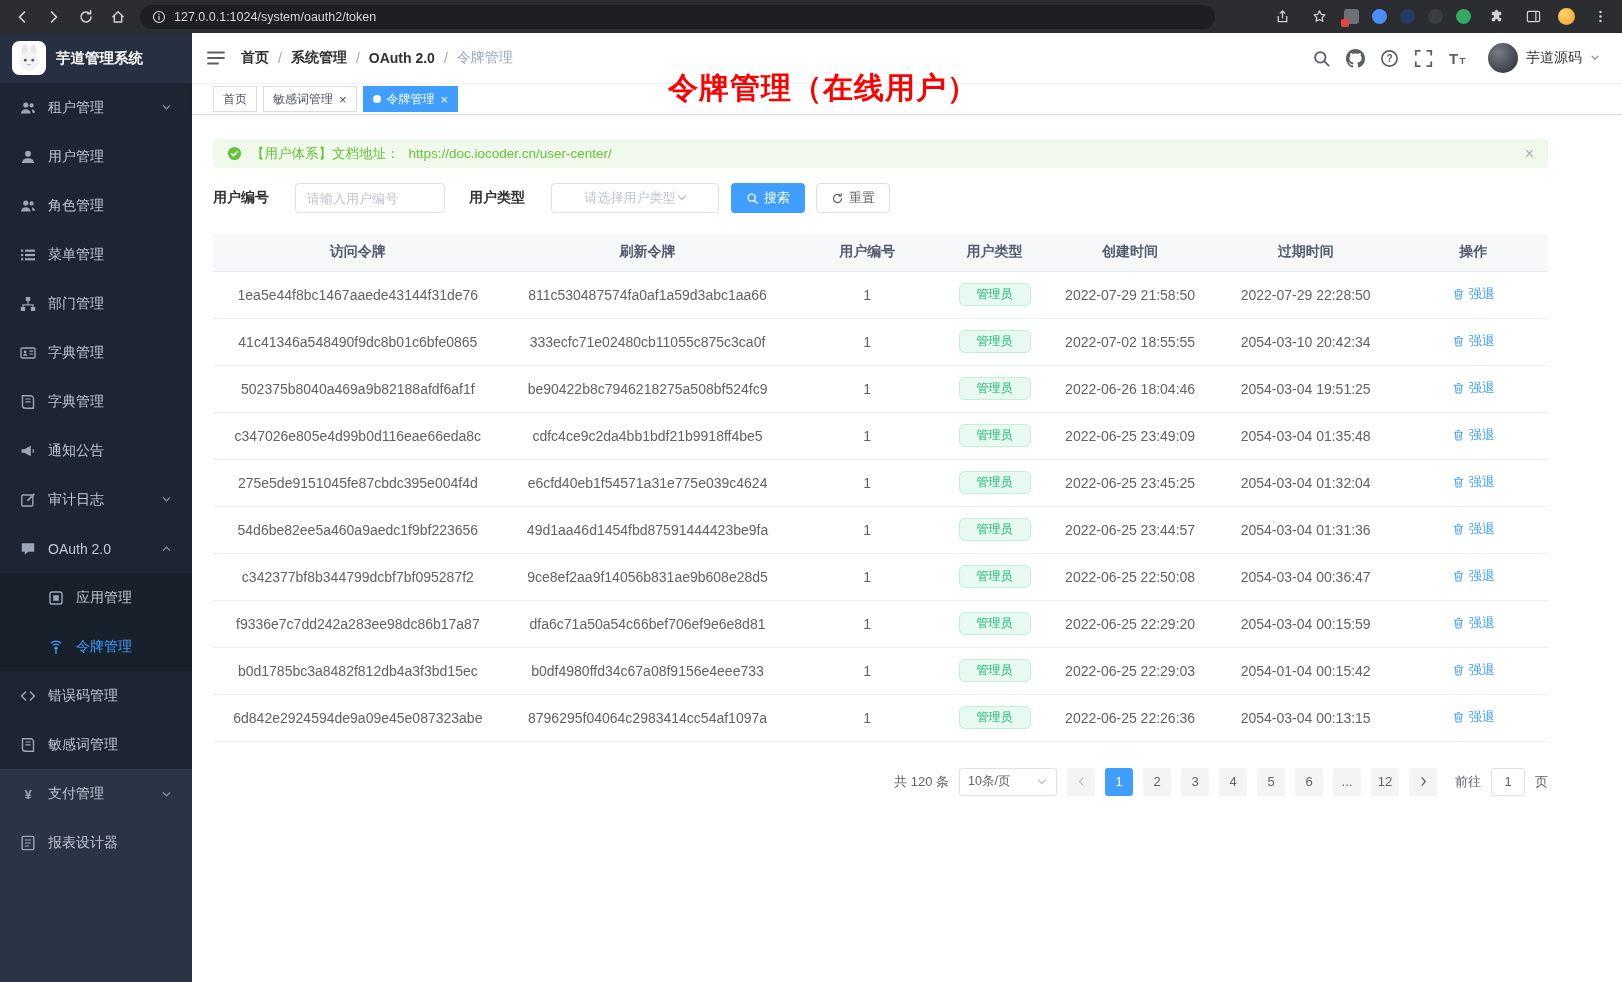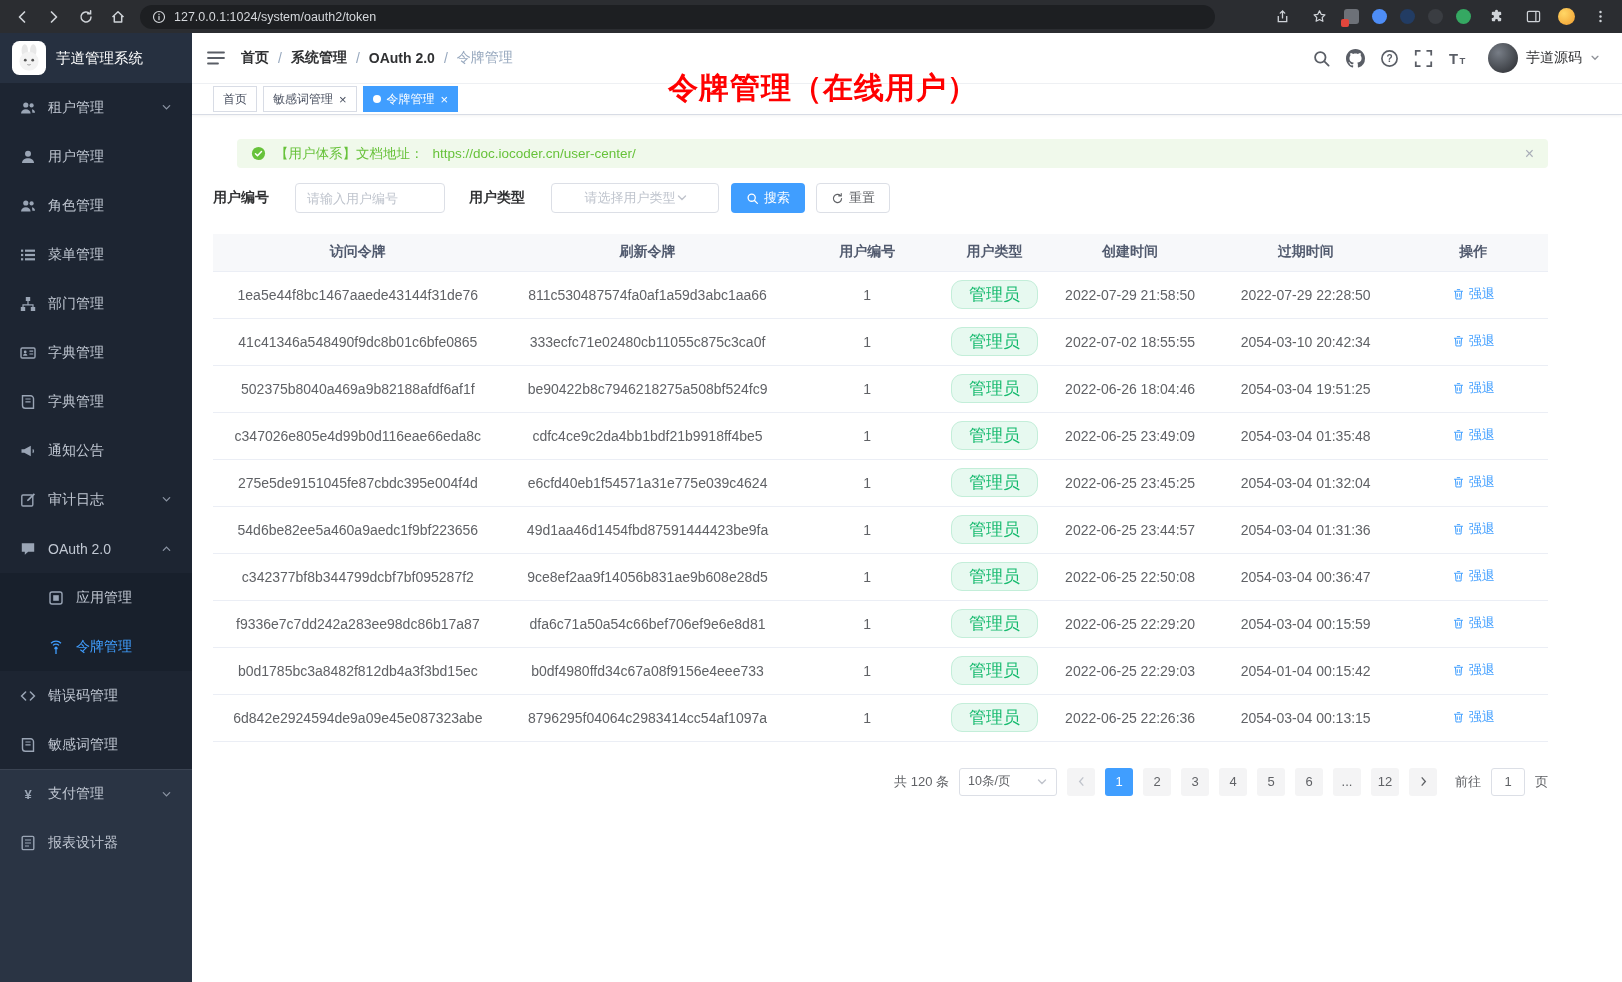--- a/index.html
+++ b/index.html
@@ -19,21 +19,21 @@
   .ext-dot { width: 15px; height: 15px; border-radius: 50%; display: inline-block; }
   .ext-badge { width: 15px; height: 15px; border-radius: 3px; background: #6d7178; position: relative; display: inline-block; }
   .ext-badge .red-badge { position: absolute; left: -3px; bottom: -3px; width: 8px; height: 8px; background: #e2463c; border-radius: 2px; }
   .b-avatar { width: 17px; height: 17px; border-radius: 50%; background: radial-gradient(circle at 35% 32%, #ffd766, #f09c2e); }
 
   
   .app { display: flex; height: 949px; }
   .sidebar { width: 192px; flex-shrink: 0; background: #2a3444; display: flex; flex-direction: column; }
   .logo-row { height: 50px; background: #263040; display: flex; align-items: center; gap: 10px; padding: 0 12px; cursor: pointer; flex-shrink: 0; }
   .logo-img { width: 34px; height: 34px; }
-  .logo-title { color: #fff; font-size: 14.5px; font-weight: 400; white-space: nowrap; }
+  .logo-title { color: #fff; font-size: 14.5px; font-weight: 700; white-space: nowrap; }
   .menu { flex: 1; display: flex; flex-direction: column; overflow: hidden; }
   .menu-item { height: 49px; flex-shrink: 0; display: flex; align-items: center; gap: 12px; padding: 0 20px; color: #c0c7d2; font-size: 14px; cursor: pointer; background: #1d2532; }
   .menu-item .mi { width: 16px; height: 16px; color: #9aa5b5; flex-shrink: 0; }
   .menu-item .mi svg { width: 16px; height: 16px; }
   .menu-item.submenu { padding-left: 48px; background: #18202c; }
   .menu-item.active { color: #409eff; color: var(--color-accent, #409eff); }
   .menu-item.active .mi { color: var(--color-accent, #409eff); }
   .menu-item .chev { margin-left: auto; width: 11px; height: 11px; color: #8b94a3; }
   .menu-item .chev svg { width: 11px; height: 11px; }
   .menu-item .chev.up svg { transform: rotate(180deg); }
@@ -59,21 +59,21 @@
 
   
   .tabbar { height: 31px; flex-shrink: 0; border-bottom: 1px solid #d8dce5; box-shadow: 0 1px 3px rgba(0,0,0,0.05); display: flex; align-items: center; gap: 6px; padding-left: 21px; }
   .tab { height: 26px; display: inline-flex; align-items: center; gap: 6px; padding: 0 9px; border: 1px solid #d8dce5; background: #fff; color: #495060; font-size: 12px; cursor: pointer; white-space: nowrap; }
   .tab.active { background: var(--color-accent, #409eff); border-color: var(--color-accent, #409eff); color: #fff; }
   .tab .dot { width: 8px; height: 8px; border-radius: 50%; background: #fff; }
   .tab .close { font-size: 13px; line-height: 1; }
 
   
   .content { flex: 1; padding: 0 74px 0 21px; position: relative; overflow: hidden; }
-  .alert { margin-top: 24px; height: 29px; background: #f0f9eb; border-radius: 4px; display: flex; align-items: center; gap: 9px; padding: 0 14px; font-size: 13.5px; color: var(--color-success, #67c23a); margin-left: 24px; }
+  .alert { margin-top: 24px; height: 29px; background: #f0f9eb; border-radius: 4px; display: flex; align-items: center; gap: 9px; padding: 0 14px; font-size: 13.5px; color: var(--color-success, #67c23a); }
   .alert-check { width: 15px; height: 15px; }
   .alert-link { color: var(--color-success, #67c23a); text-decoration: none; cursor: pointer; }
   .alert-close { margin-left: auto; color: #a9aeb8; font-size: 16px; cursor: pointer; line-height: 1; }
 
   .filters { margin-top: 15px; display: flex; align-items: center; }
   .flabel { font-size: 14px; font-weight: 700; color: #303133; margin-right: 26px; white-space: nowrap; }
   .flabel2 { margin-left: 24px; }
   .finput { width: 150px; height: 30px; border: 1px solid #dcdfe6; border-radius: 4px; padding: 0 11px; font-size: 13px; color: #606266; outline: none; }
   .finput::placeholder { color: #bfc4cd; }
   .fselect { width: 168px; height: 30px; border: 1px solid #dcdfe6; border-radius: 4px; padding: 0 9px 0 11px; font-size: 13px; color: #bfc4cd; background: #fff; display: flex; align-items: center; justify-content: center; cursor: pointer; }
@@ -82,21 +82,21 @@
   .btn { height: 30px; border-radius: 4px; font-size: 13px; display: inline-flex; align-items: center; gap: 5px; padding: 0 14px; cursor: pointer; border: 1px solid transparent; font-family: inherit; }
   .btn-icon { width: 13px; height: 13px; }
   .btn-icon svg { width: 13px; height: 13px; }
   .btn-primary { background: var(--color-accent, #409eff); color: #fff; margin-left: 12px; }
   .btn-plain { background: #fff; border-color: #dcdfe6; color: #606266; margin-left: 11px; }
 
   .table-wrap { margin-top: 21px; }
   table { width: 100%; border-collapse: collapse; table-layout: fixed; }
   th { height: 37px; background: #f7f8fa; color: #515a6e; font-size: 14px; font-weight: 600; text-align: center; border-bottom: 1px solid #ebeef5; }
   td { height: 47px; color: #606266; font-size: 14px; text-align: center; border-bottom: 1px solid #ebeef5; white-space: nowrap; overflow: hidden; }
-  .tag { display: inline-block; background: var(--color-tag-bg, #e7f9f0); color: var(--color-tag-text, #16ba6e); border: 1px solid var(--color-tag-border, #c3eed9); font-size: 17px; padding: 2px 17px; border-radius: 11px; line-height: 1.4; }
+  .tag { display: inline-block; background: var(--color-tag-bg, #e7f9f0); color: var(--color-tag-text, #16ba6e); border: 1px solid var(--color-tag-border, #c3eed9); font-size: 12px; padding: 2px 17px; border-radius: 6px; line-height: 1.4; }
   .action-link { color: var(--color-accent, #409eff); font-size: 13px; display: inline-flex; align-items: center; gap: 4px; cursor: pointer; }
   .alink-icon { width: 13px; height: 13px; }
   .alink-icon svg { width: 13px; height: 13px; }
 
   .pagination { margin-top: 26px; display: flex; align-items: center; justify-content: flex-end; gap: 10px; font-size: 13px; color: #606266; }
   .psel { width: 98px; height: 28px; border: 1px solid #dcdfe6; border-radius: 3px; display: flex; align-items: center; justify-content: space-between; padding: 8px 8px; font-size: 12.5px; color: #606266; background: #fff; cursor: pointer; }
   .pager { display: flex; gap: 10px; }
   .pbtn { min-width: 28px; height: 28px; background: #f4f4f5; border-radius: 3px; display: flex; align-items: center; justify-content: center; font-size: 13px; color: #606266; cursor: pointer; padding: 0 4px; }
   .pbtn.active { background: var(--color-accent, #409eff); color: #fff; }
   .pbtn.disabled { color: #c0c4cc; cursor: default; }

